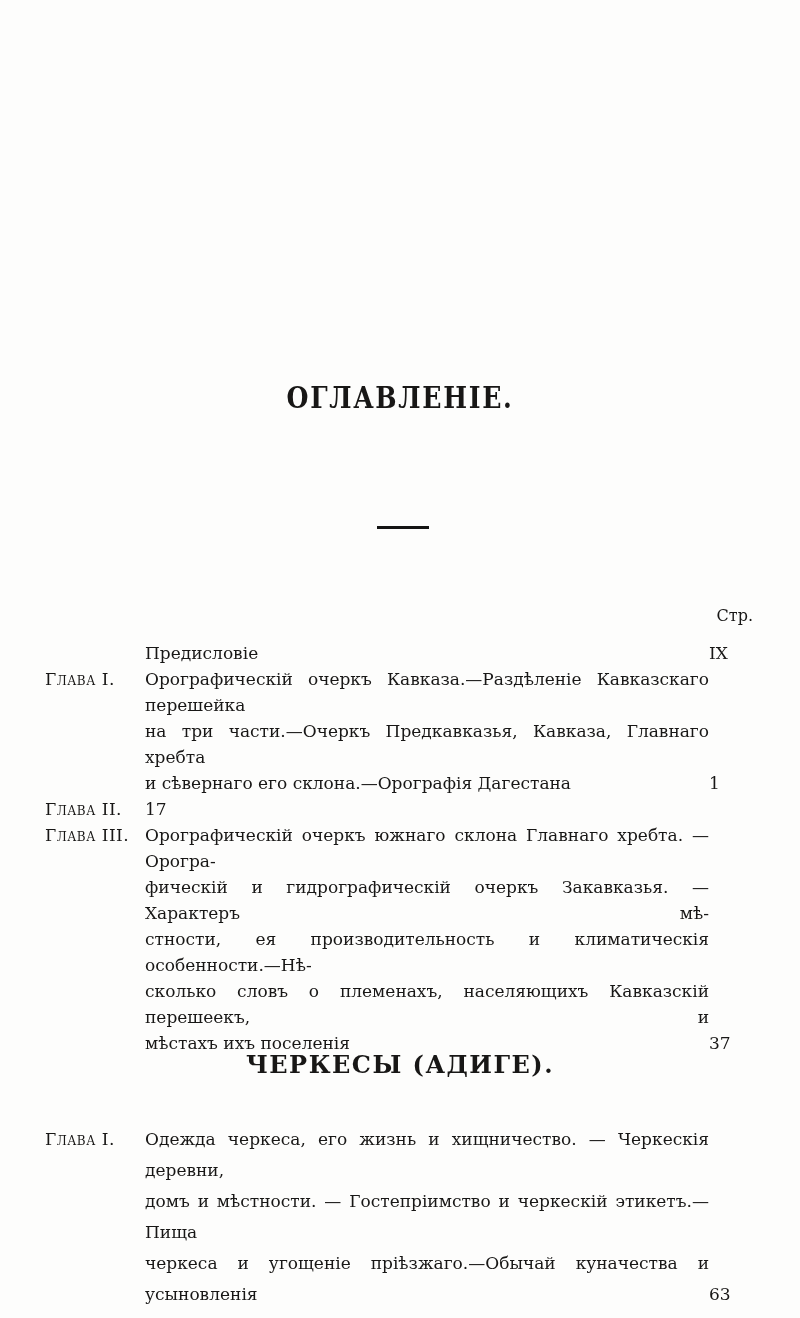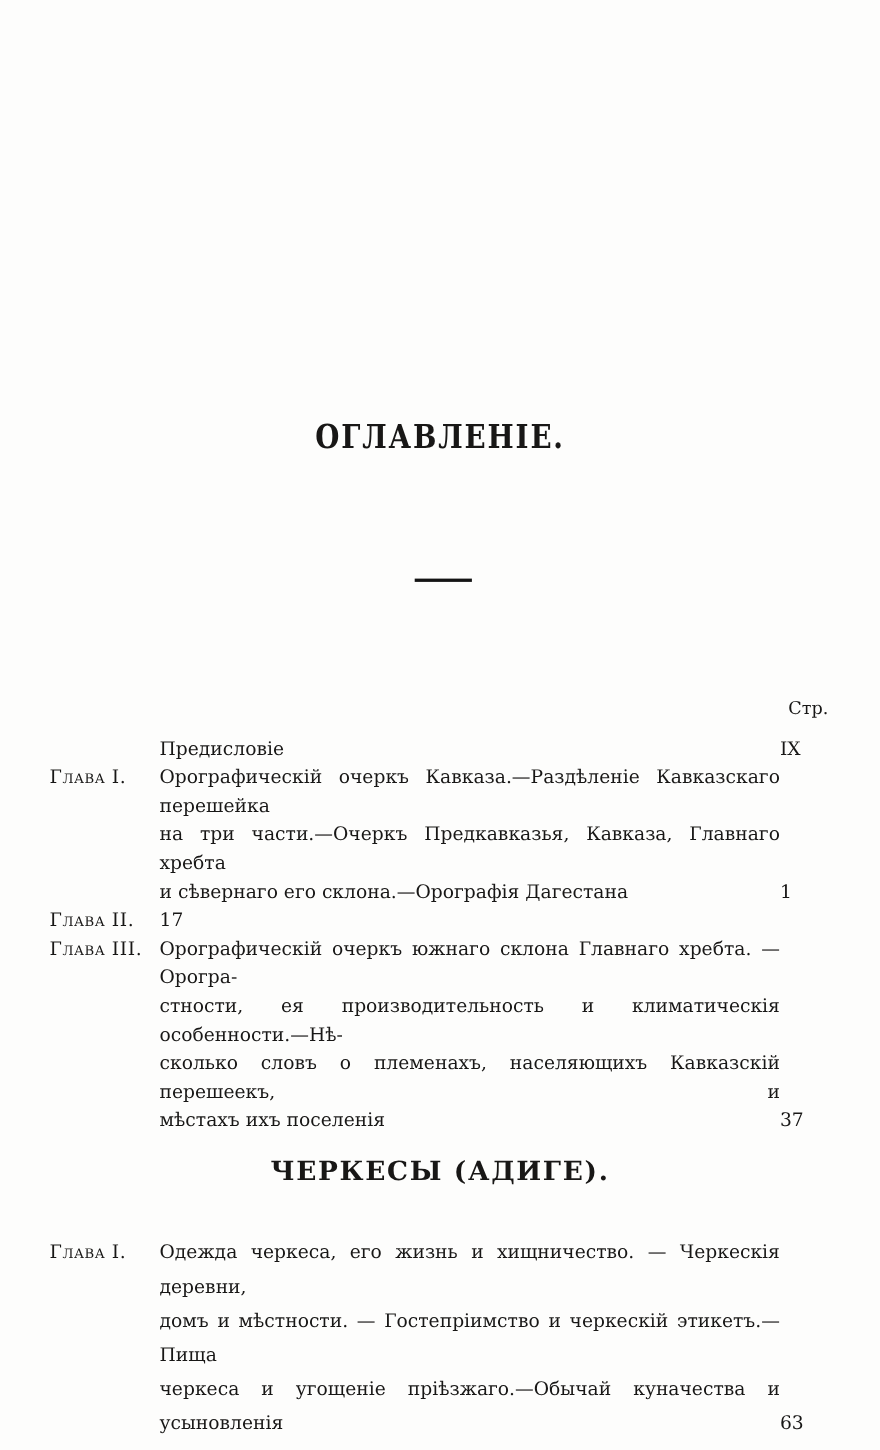--- a/index.html
+++ b/index.html
@@ -26,21 +26,20 @@
     position: absolute; left: 45px; width: 708px;
     font-size: 17px;
   }
   .toc-main { top: 604px; }
   .toc-cherkesy { top: 1124px; }
   .col-header {
     text-align: right;
     font-size: 16px;
     line-height: 24px;
     margin-bottom: 12px;
-    margin-top: 28px;
   }
   .entry {
     display: grid;
     grid-template-columns: 100px 1fr 44px;
     line-height: 26px;
   }
   .toc-cherkesy .entry { line-height: 31px; }
   .entry-label {
     white-space: nowrap;
     font-variant: small-caps;
@@ -91,20 +90,21 @@
 
   <div class="entry">
     <div class="entry-label">Глава II.</div>
     <div class="entry-page">17</div>
   </div>
 
   <div class="entry">
     <div class="entry-label">Глава III.</div>
     <div class="entry-lines">
       <div class="line fill">Орографическій очеркъ южнаго склона Главнаго хребта. — Орогра-</div>
+      <div class="line fill">фическій и гидрографическій очеркъ Закавказья. — Характеръ мѣ-</div>
       <div class="line fill">стности, ея производительность и климатическія особенности.—Нѣ-</div>
       <div class="line fill">сколько словъ о племенахъ, населяющихъ Кавказскій перешеекъ, и</div>
       <div class="line">мѣстахъ ихъ поселенія</div>
     </div>
     <div class="entry-page">37</div>
   </div>
 </div>
 
 <div class="section-heading">ЧЕРКЕСЫ (АДИГЕ).</div>
 

